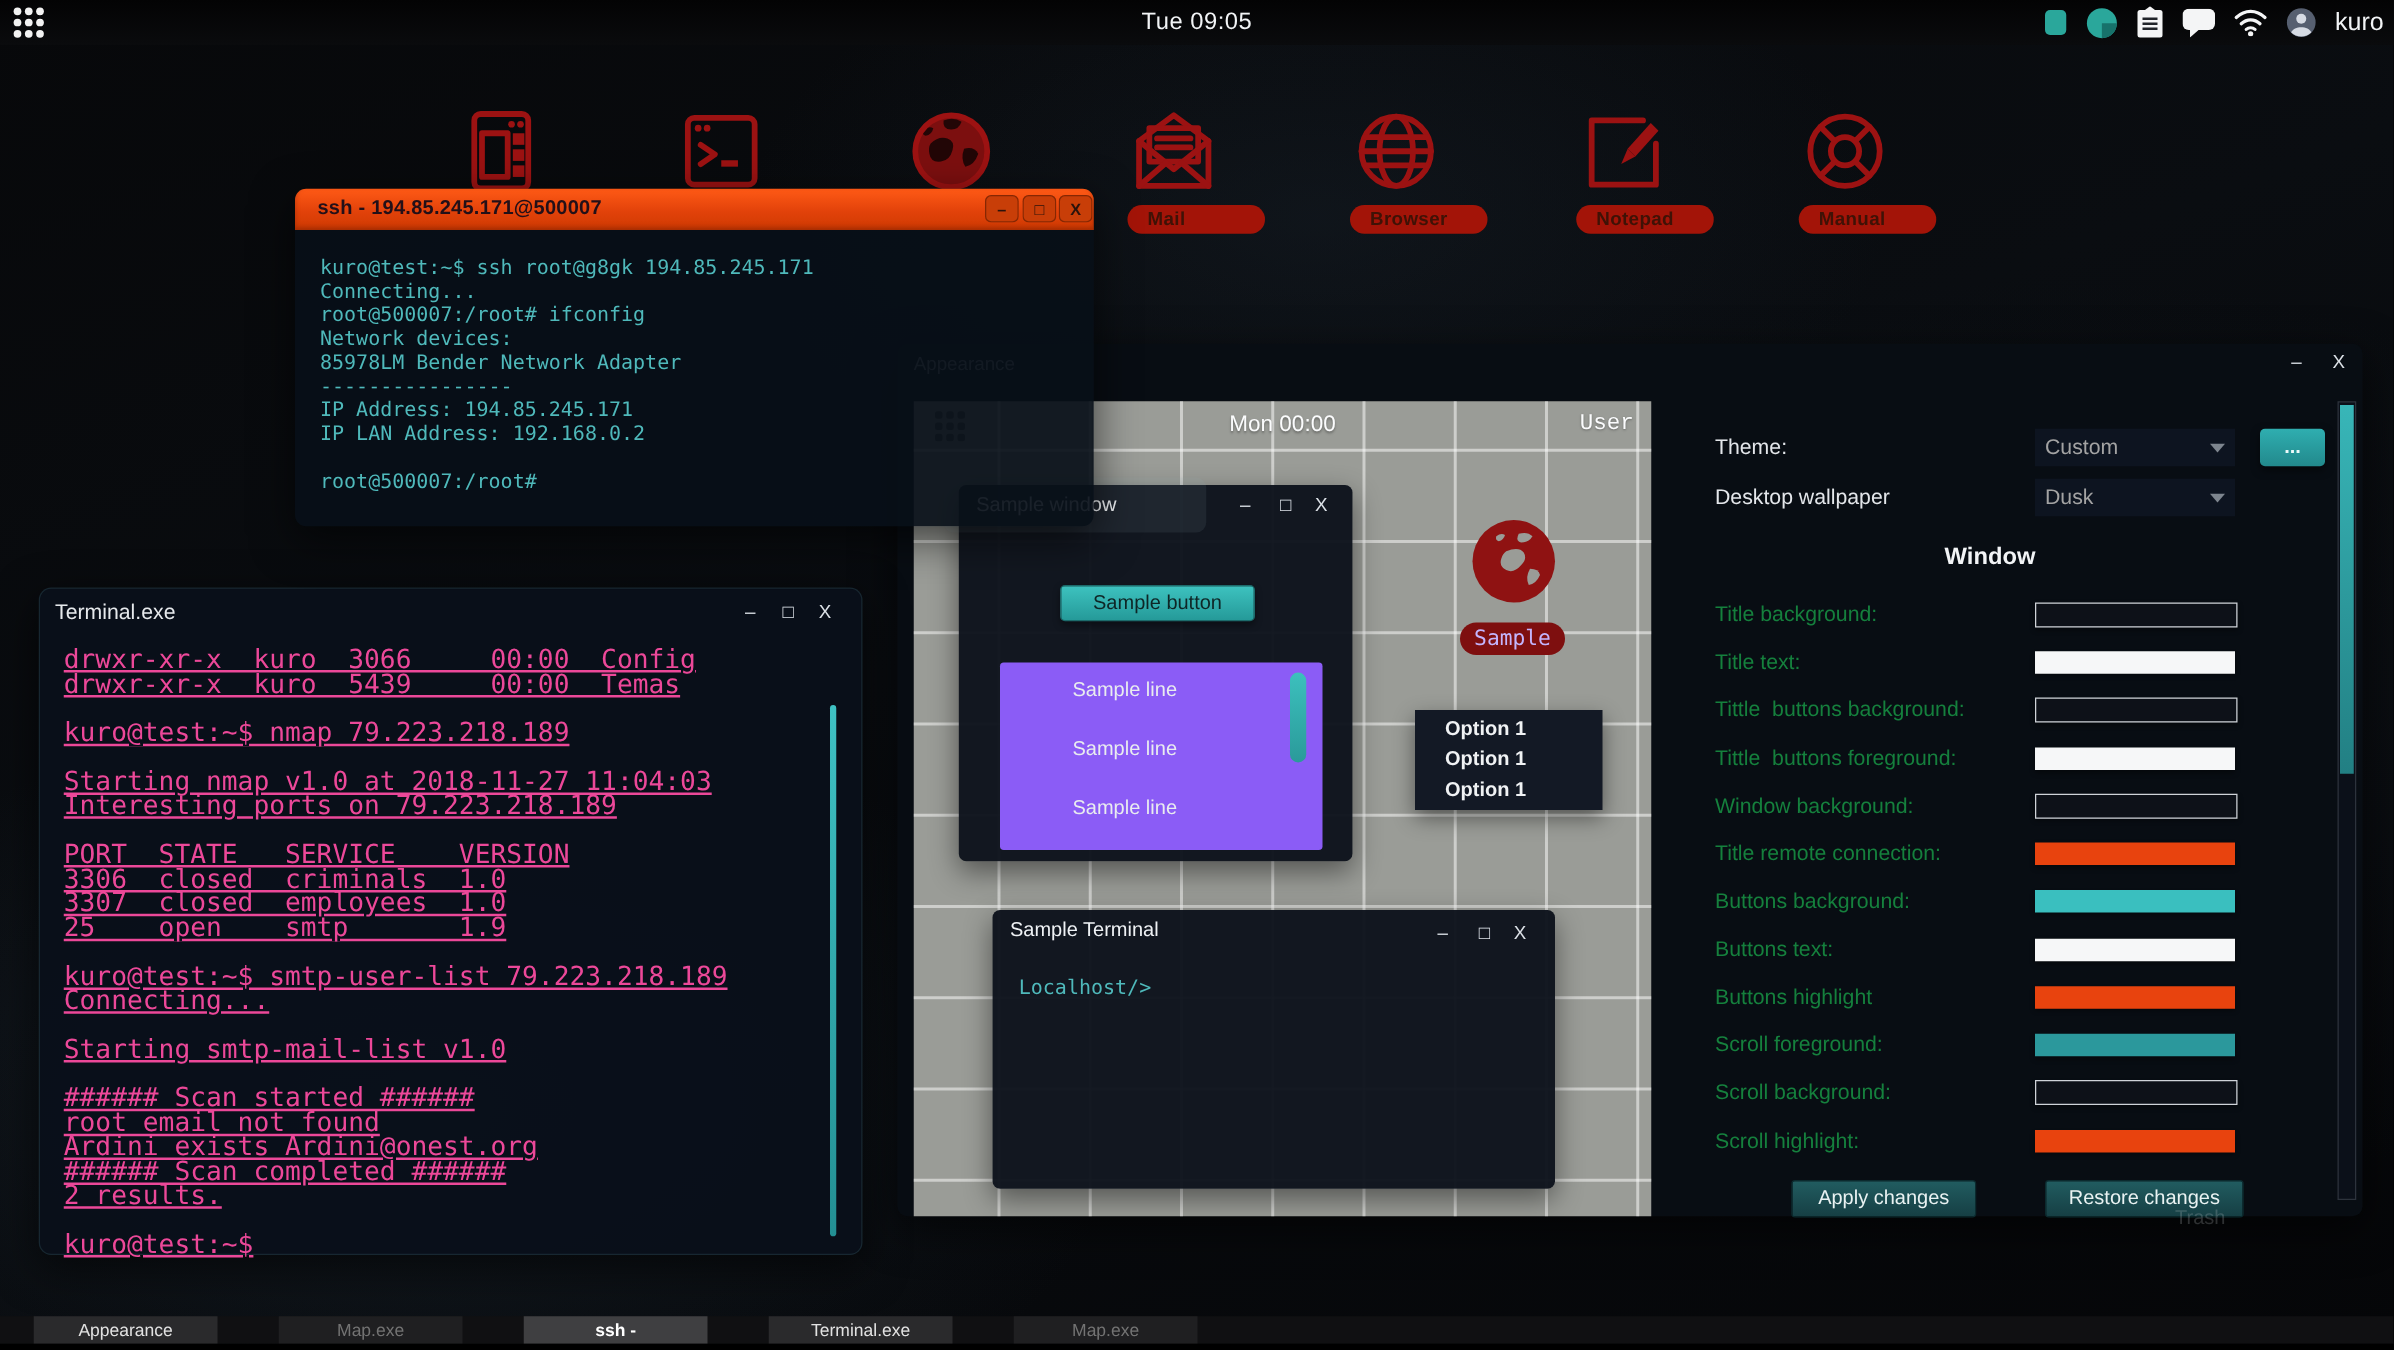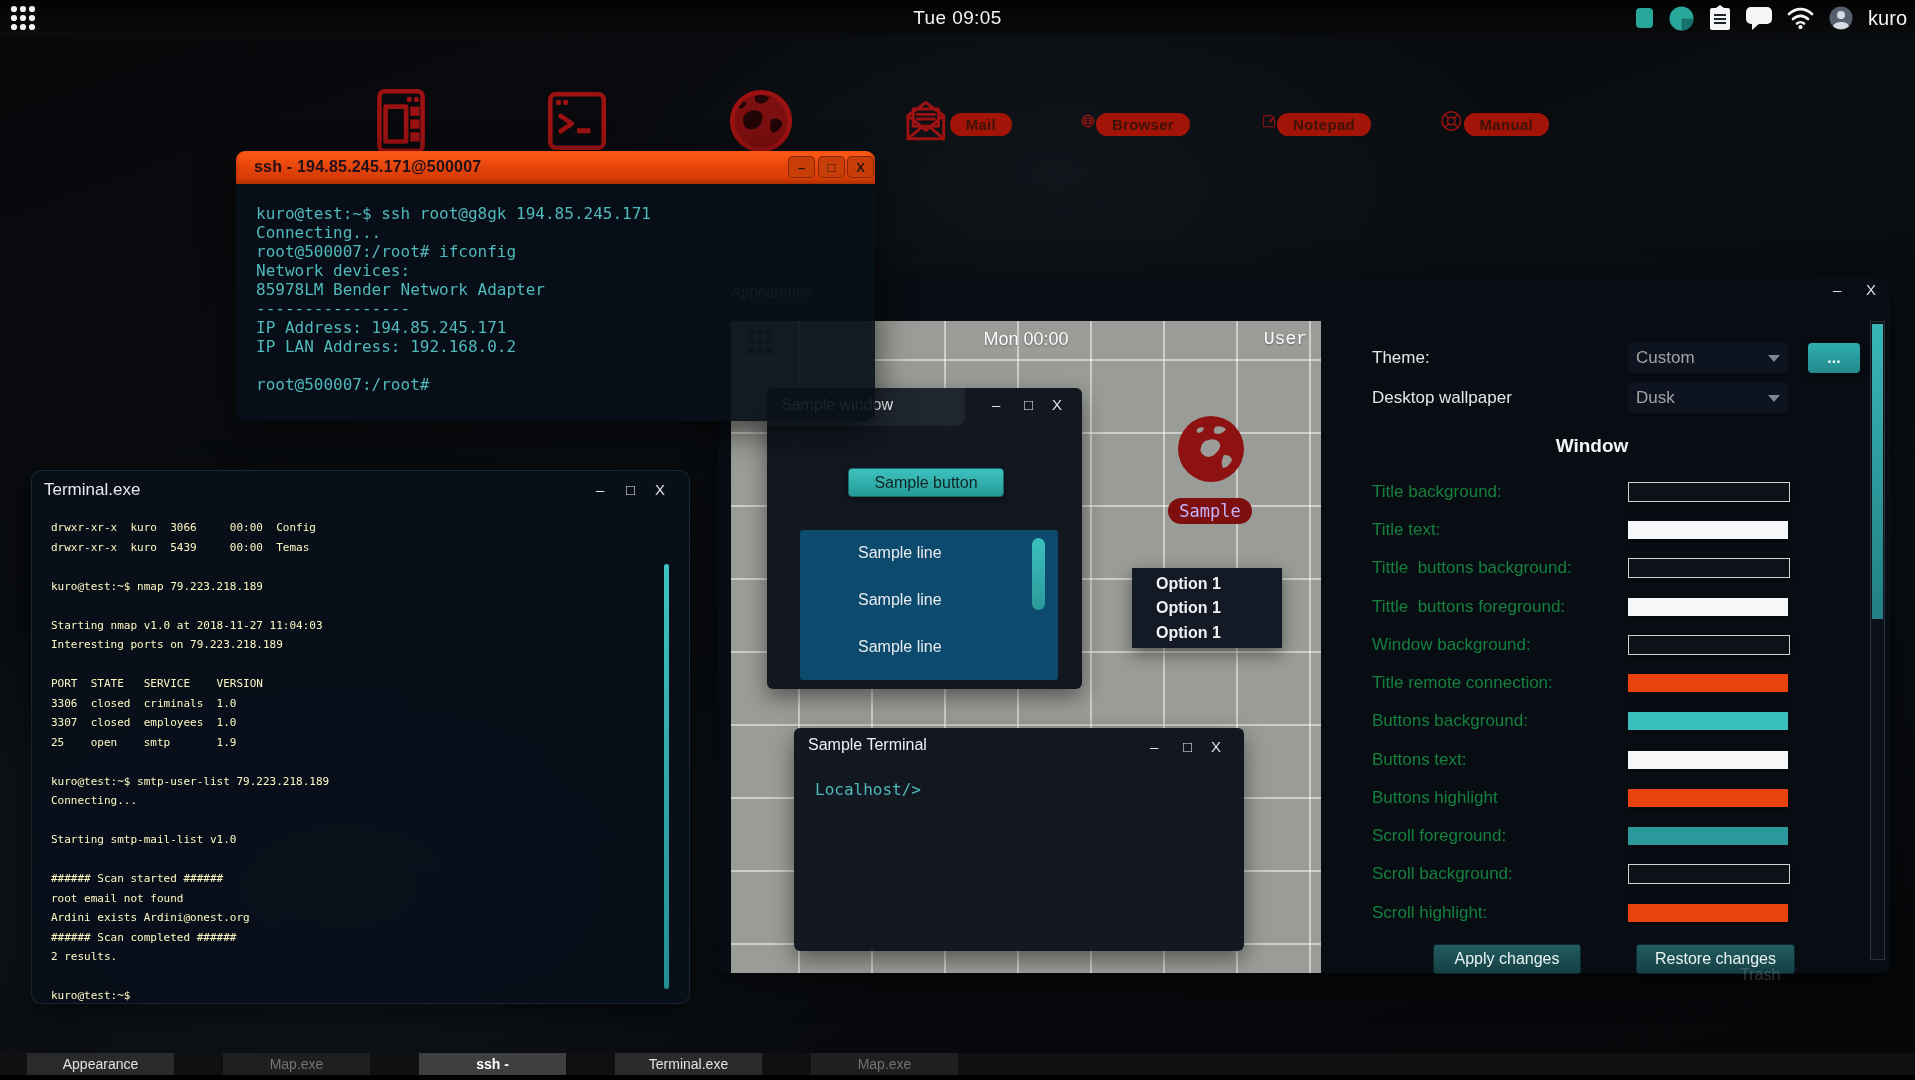--- a/index.html
+++ b/index.html
@@ -12,21 +12,21 @@
       linear-gradient(160deg,#07080a 0%,#0a0d11 45%,#050608 100%);}
 
   
   .topbar{position:absolute;left:0;top:0;width:100%;height:36px;background:linear-gradient(180deg,#030304,#0a0b0d);z-index:45;}
   .appgrid{position:absolute;left:10px;top:5px;width:26px;height:26px;cursor:pointer;}
   .clock{position:absolute;left:50%;top:7px;transform:translateX(-50%);color:#f2f4f6;font-size:19px;letter-spacing:.4px;}
   .tray{position:absolute;right:8px;top:0;height:36px;display:flex;align-items:center;gap:15px;}
   .tray .uname{color:#f2f4f6;font-size:20px;}
 
   
-  .dicon{position:absolute;top:84px;width:110px;display:flex;flex-direction:row;align-items:center;z-index:5;cursor:pointer;}
+  .dicon{position:absolute;top:84px;width:110px;display:flex;flex-direction:column;z-index:5;cursor:pointer;}
   .dicon .icon-label{margin-top:6px;background:#a31408;color:#3f1206;font-weight:bold;font-size:15px;
      padding:3px 16px;border-radius:12px;letter-spacing:.3px;}
   .dicon .icon-label:empty{display:none;}
   .trash-ghost{position:absolute;left:1740px;top:966px;color:rgba(200,205,210,.22);font-size:16px;z-index:21;}
 
   
   .win{position:absolute;border-radius:8px;box-shadow:0 10px 34px rgba(0,0,0,.6);}
   .winctl{position:absolute;color:#dde2e8;font-size:15px;cursor:pointer;font-family:"Liberation Sans",sans-serif;}
 
   
@@ -38,21 +38,21 @@
      box-shadow:inset 0 0 0 1px rgba(90,25,0,.6);color:#2a130c;font-weight:bold;font-size:13px;
      display:flex;align-items:center;justify-content:center;cursor:pointer;}
   .ssh-pre{position:absolute;left:20px;top:53px;margin:0;white-space:pre;
      font-family:"DejaVu Sans Mono",monospace;font-size:16px;line-height:19px;color:#4fb9bb;}
 
   
   .term-win{left:31px;top:470px;width:657px;height:532px;background:rgba(9,16,26,.96);z-index:30;
      border:1px solid rgba(110,190,200,.14);border-radius:10px;}
   .term-title{position:absolute;left:12px;top:9px;color:#e6e9ec;font-size:17px;}
   .term-pre{position:absolute;left:19px;top:47px;margin:0;white-space:pre;
-     font-family:"DejaVu Sans Mono",monospace;font-size:11px;line-height:19.5px;color:#fef9c3;}
+     font-family:"DejaVu Sans Mono",monospace;font-size:21px;line-height:19.5px;color:#ec4899;text-decoration:underline;}
   .term-scroll{position:absolute;left:632px;top:93px;width:5px;height:425px;border-radius:3px;
      background:linear-gradient(180deg,#3fc2c4,#238f93);cursor:pointer;}
 
   
   .app-win{left:718px;top:275px;width:1172px;height:698px;background:rgba(8,13,20,.97);z-index:20;border-radius:8px;}
   .app-title{position:absolute;left:13px;top:8px;color:#8d949c;font-size:15px;}
   
   .preview{position:absolute;left:13px;top:46px;width:590px;height:652px;background-color:#9a9c97;
      background-image:linear-gradient(rgba(255,255,255,.5) 2px, transparent 2px),
                       linear-gradient(90deg, rgba(255,255,255,.5) 2px, transparent 2px);
@@ -63,21 +63,21 @@
   .pv-globe{position:absolute;left:444px;top:92px;width:72px;height:72px;cursor:pointer;}
   .pv-globe-label{position:absolute;left:437px;top:177px;width:84px;height:26px;background:#7e0f0f;border-radius:13px;
      color:#c4b5fd;font-family:"DejaVu Sans Mono",monospace;font-size:17px;display:flex;align-items:center;justify-content:center;}
   .sample-win{position:absolute;left:36px;top:67px;width:315px;height:301px;background:rgba(13,19,28,.97);
      border-radius:6px;box-shadow:0 8px 22px rgba(0,0,0,.45);}
   .sample-win .ghost{position:absolute;left:-12px;top:-6px;width:210px;height:44px;border-radius:8px;background:rgba(150,180,190,.10);}
   .sw-title{position:absolute;left:14px;top:8px;color:#eef1f4;font-size:16px;}
   .sample-btn{position:absolute;left:81px;top:80px;width:154px;height:27px;border-radius:4px;
      background:linear-gradient(180deg,#3dc2bf,#259a99);border:1px solid #1c6b6b;color:#0e2626;
      font-size:16px;display:flex;align-items:center;justify-content:center;cursor:pointer;box-shadow:0 3px 6px rgba(0,0,0,.4);}
-  .sample-panel{position:absolute;left:33px;top:142px;width:258px;height:150px;background:#0c4a6e;border-radius:3px;}
+  .sample-panel{position:absolute;left:33px;top:142px;width:258px;height:150px;background:#8b5cf6;border-radius:3px;}
   .sample-line{color:#e9ecef;font-size:16px;line-height:26px;height:26px;margin:10px 0 21px 58px;}
   .sample-thumb{position:absolute;left:232px;top:8px;width:13px;height:72px;border-radius:7px;
      background:linear-gradient(180deg,#3cc0bd,#2a9a9a);cursor:pointer;}
   .ctx-menu{position:absolute;left:401px;top:247px;width:150px;height:80px;background:#131925;
      box-shadow:0 6px 16px rgba(0,0,0,.45);display:flex;flex-direction:column;justify-content:space-evenly;}
   .menu-option{color:#f0f2f4;font-size:16px;font-weight:bold;padding-left:24px;cursor:pointer;}
   .sample-term{position:absolute;left:63px;top:407px;width:450px;height:223px;background:rgba(13,19,28,.97);
      border-radius:6px;box-shadow:0 8px 22px rgba(0,0,0,.45);}
   .st-title{position:absolute;left:14px;top:8px;color:#eef1f4;font-size:16px;}
   .st-prompt{position:absolute;left:21px;top:52px;color:#4fb9bb;font-family:"DejaVu Sans Mono",monospace;font-size:16px;}

